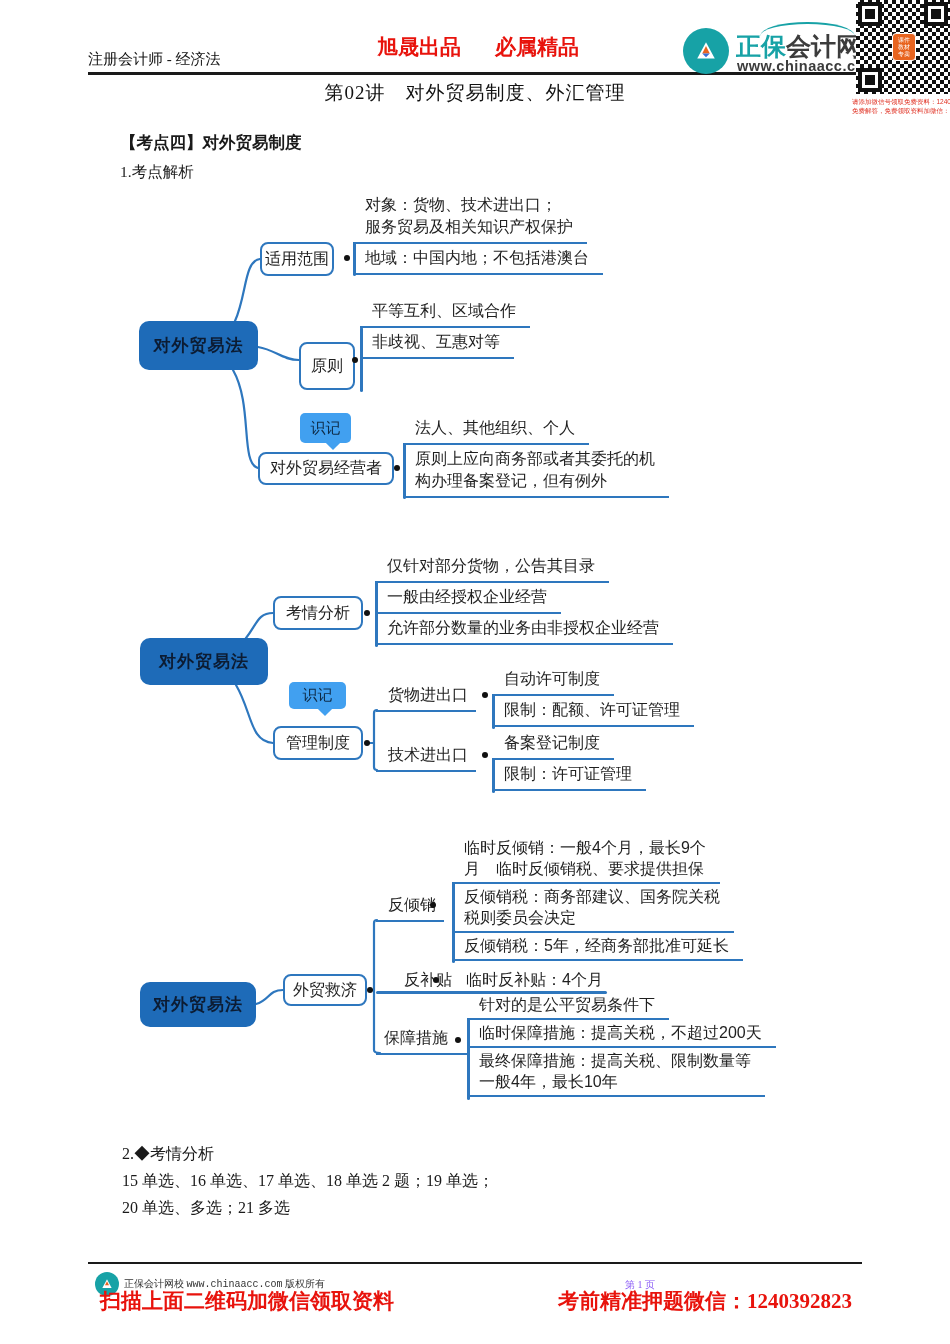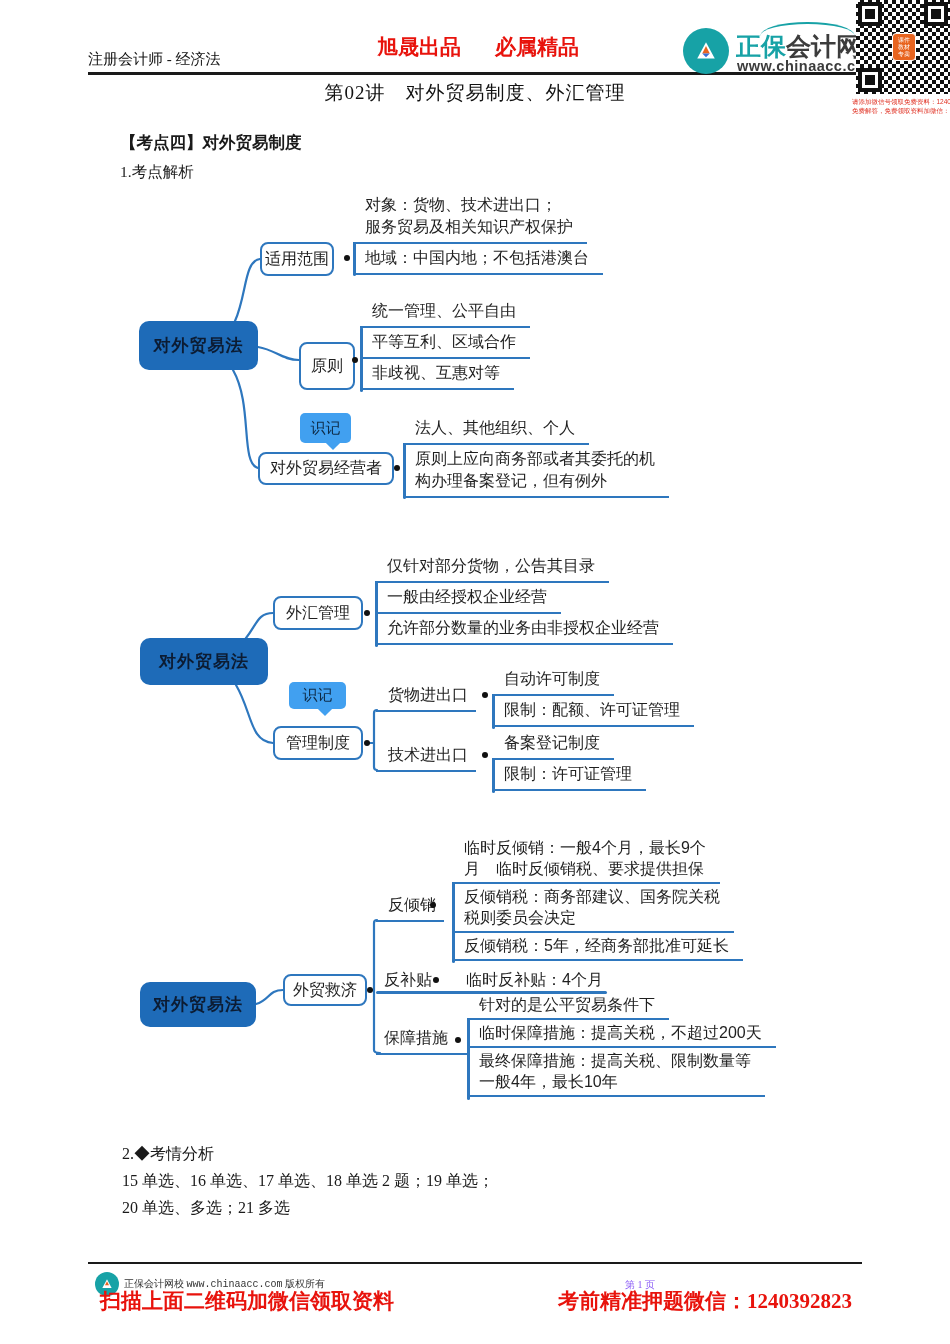--- a/index.html
+++ b/index.html
@@ -121,23 +121,20 @@
     <div class="leaf">
       <div>地域：中国内地；不包括港澳台</div>
     </div>
   </div>
   <div class="spine" style="left:353px;top:242px;height:34px;"></div>
 
   <div class="abs bnode" style="left:299px;top:342px;width:56px;height:48px;">原则</div>
   <div class="dot" style="left:352px;top:357px;"></div>
   <div class="leafgroup" style="left:360px;top:297px;">
     <div class="leaf">
-        <div>统一管理、公平自由</div>
-      </div>
-    <div class="leaf">
         <div>平等互利、区域合作</div>
       </div>
     <div class="leaf">
         <div>非歧视、互惠对等</div>
       </div>
   </div>
   <div class="spine" style="left:360px;top:327px;height:65px;"></div>
 
   <div class="badge" style="left:300px;top:413px;width:51px;height:30px;">识记</div>
   <div class="abs bnode" style="left:258px;top:452px;width:136px;height:33px;">对外贸易经营者</div>
@@ -148,21 +145,21 @@
       </div>
     <div class="leaf">
       <div>原则上应向商务部或者其委托的机</div>
       <div>构办理备案登记，但有例外</div>
     </div>
   </div>
   <div class="spine" style="left:403px;top:443px;height:56px;"></div>
 
   <div class="abs rootnode" style="left:140px;top:638px;width:128px;height:47px;">对外贸易法</div>
 
-  <div class="abs bnode" style="left:273px;top:596px;width:90px;height:34px;">外汇管理</div>
+  <div class="abs bnode" style="left:273px;top:596px;width:90px;height:34px;">考情分析</div>
   <div class="dot" style="left:364px;top:610px;"></div>
   <div class="leafgroup" style="left:375px;top:552px;">
     <div class="leaf">
         <div>仅针对部分货物，公告其目录</div>
       </div>
     <div class="leaf">
         <div>一般由经授权企业经营</div>
       </div>
     <div class="leaf">
         <div>允许部分数量的业务由非授权企业经营</div>
@@ -212,21 +209,21 @@
     <div class="leaf">
       <div>反倾销税：商务部建议、国务院关税</div>
       <div>税则委员会决定</div>
     </div>
     <div class="leaf">
       <div>反倾销税：5年，经商务部批准可延长</div>
     </div>
   </div>
   <div class="spine" style="left:452px;top:882px;height:81px;"></div>
 
-  <div class="lleaf nb" style="left:372px;top:966px;">反补贴</div>
+  <div class="lleaf nb" style="left:392px;top:966px;">反补贴</div>
   <div class="dot" style="left:433px;top:977px;"></div>
   <div class="lleaf nb" style="left:454px;top:966px;">临时反补贴：4个月</div>
   <div class="hbar" style="left:376px;top:991px;width:231px;"></div>
 
   <div class="lleaf" style="left:376px;top:1024px;padding-left:8px;">保障措施</div>
   <div class="dot" style="left:455px;top:1037px;"></div>
   <div class="leafgroup tight" style="left:467px;top:992px;">
     <div class="leaf">
         <div>针对的是公平贸易条件下</div>
       </div>

